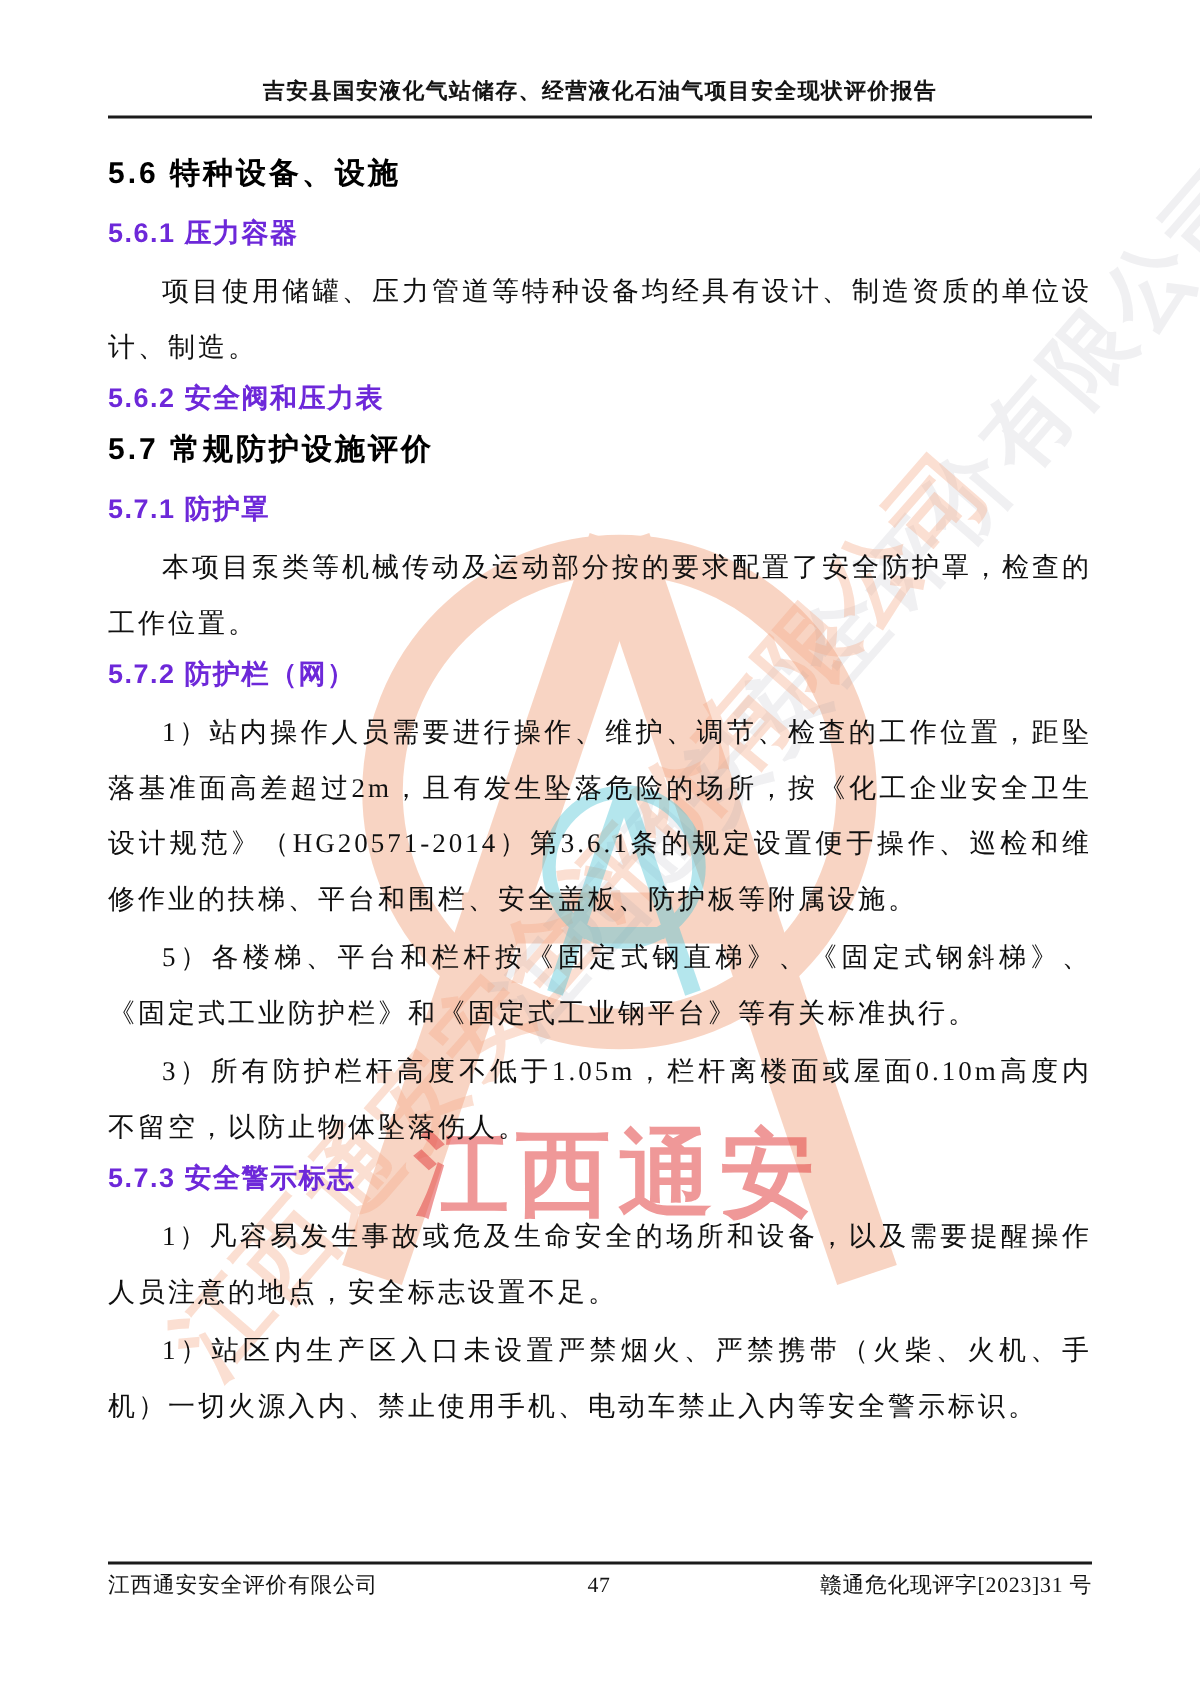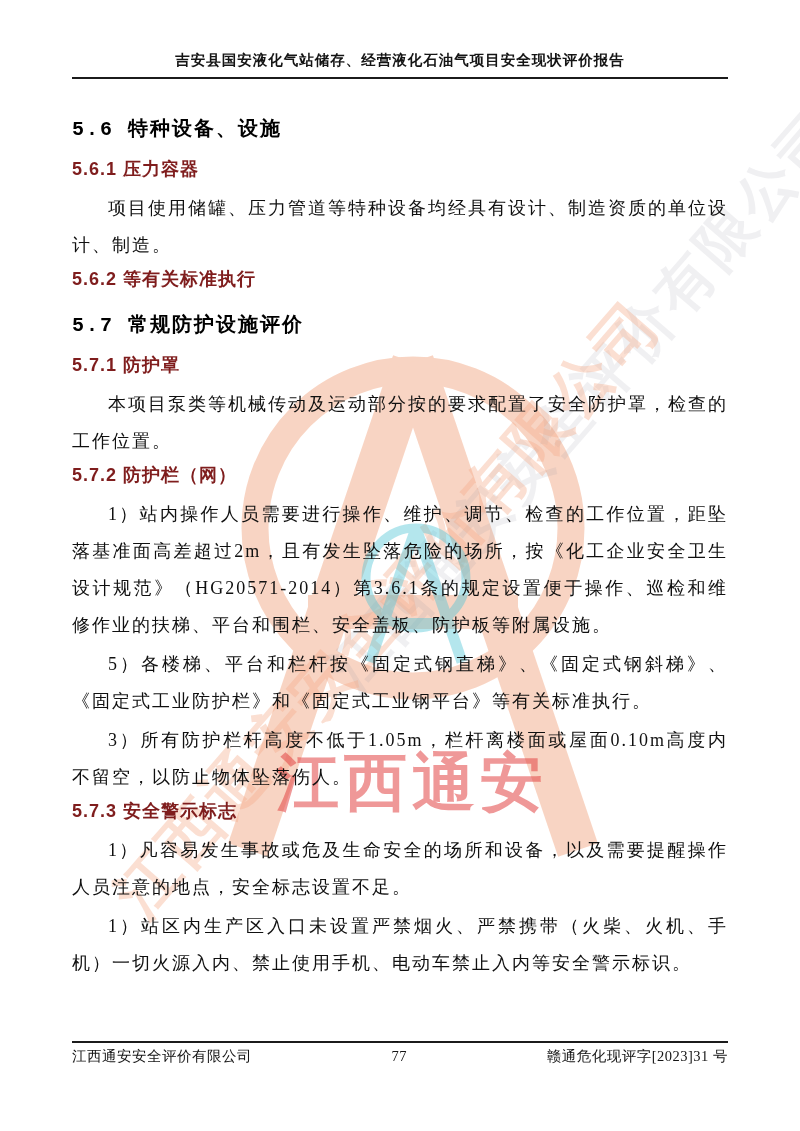--- a/index.html
+++ b/index.html
@@ -39,28 +39,28 @@
     z-index:2;position:absolute;left:276px;top:740px;white-space:nowrap;
     font-family:"Liberation Sans","DejaVu Sans",sans-serif;
     font-weight:700;font-size:63px;letter-spacing:5px;
     color:rgba(225,68,68,0.55);
   }
   
   .content{
     position:absolute;z-index:3;top:96px;left:72px;width:656px;
   }
   .h-chapter{
-    font-family:Liberation Mono, monospace;
+    font-family:Liberation Sans, sans-serif;
     font-size:20px;font-weight:700;letter-spacing:2px;
-    line-height:28px;margin:20px 0 12px 0;color:#000;
+    line-height:28px;margin:6px 0 12px 0;color:#000;
   }
   .h-section{
     font-family:"Liberation Sans","DejaVu Sans",sans-serif;
     font-size:18px;font-weight:700;letter-spacing:1px;
-    line-height:26px;margin:2px 0 8px 0;color:#7f1d1d;
+    line-height:26px;margin:2px 0 8px 0;color:#6d28d9;
   }
   .para{
     font-size:18px;letter-spacing:2px;line-height:37px;
     text-indent:2em;text-align:justify;margin:0 0 2px 0;color:#101010;
   }
   
   .footer-rule{
     position:absolute;z-index:3;top:1041px;left:72px;width:656px;height:0;
     border-top:2px solid #1b1b1b;
   }
@@ -95,33 +95,33 @@
 
   <div class="wm wm-red">江西通安</div>
 
   <div class="header-title">吉安县国安液化气站储存、经营液化石油气项目安全现状评价报告</div>
   <div class="header-rule"></div>
 
   <div class="content">
     <div class="h-chapter">5.6 特种设备、设施</div>
     <div class="h-section">5.6.1 压力容器</div>
     <p class="para">项目使用储罐、压力管道等特种设备均经具有设计、制造资质的单位设计、制造。</p>
-    <div class="h-section">5.6.2 等有关标准执行</div>
+    <div class="h-section">5.6.2 安全阀和压力表</div>
     <div class="h-chapter">5.7 常规防护设施评价</div>
     <div class="h-section">5.7.1 防护罩</div>
     <p class="para">本项目泵类等机械传动及运动部分按的要求配置了安全防护罩，检查的工作位置。</p>
     <div class="h-section">5.7.2 防护栏（网）</div>
     <p class="para">1）站内操作人员需要进行操作、维护、调节、检查的工作位置，距坠落基准面高差超过2m，且有发生坠落危险的场所，按《化工企业安全卫生设计规范》（HG20571-2014）第3.6.1条的规定设置便于操作、巡检和维修作业的扶梯、平台和围栏、安全盖板、防护板等附属设施。</p>
     <p class="para">5）各楼梯、平台和栏杆按《固定式钢直梯》、《固定式钢斜梯》、《固定式工业防护栏》和《固定式工业钢平台》等有关标准执行。</p>
     <p class="para">3）所有防护栏杆高度不低于1.05m，栏杆离楼面或屋面0.10m高度内不留空，以防止物体坠落伤人。</p>
     <div class="h-section">5.7.3 安全警示标志</div>
     <p class="para">1）凡容易发生事故或危及生命安全的场所和设备，以及需要提醒操作人员注意的地点，安全标志设置不足。</p>
     <p class="para">1）站区内生产区入口未设置严禁烟火、严禁携带（火柴、火机、手机）一切火源入内、禁止使用手机、电动车禁止入内等安全警示标识。</p>
   </div>
 
   <div class="footer-rule"></div>
   <div class="footer">
     <span>江西通安安全评价有限公司</span>
-    <span>77</span>
+    <span>47</span>
     <span>赣通危化现评字[2023]31 号</span>
   </div>
 
 </div>
 
 </body></html>

